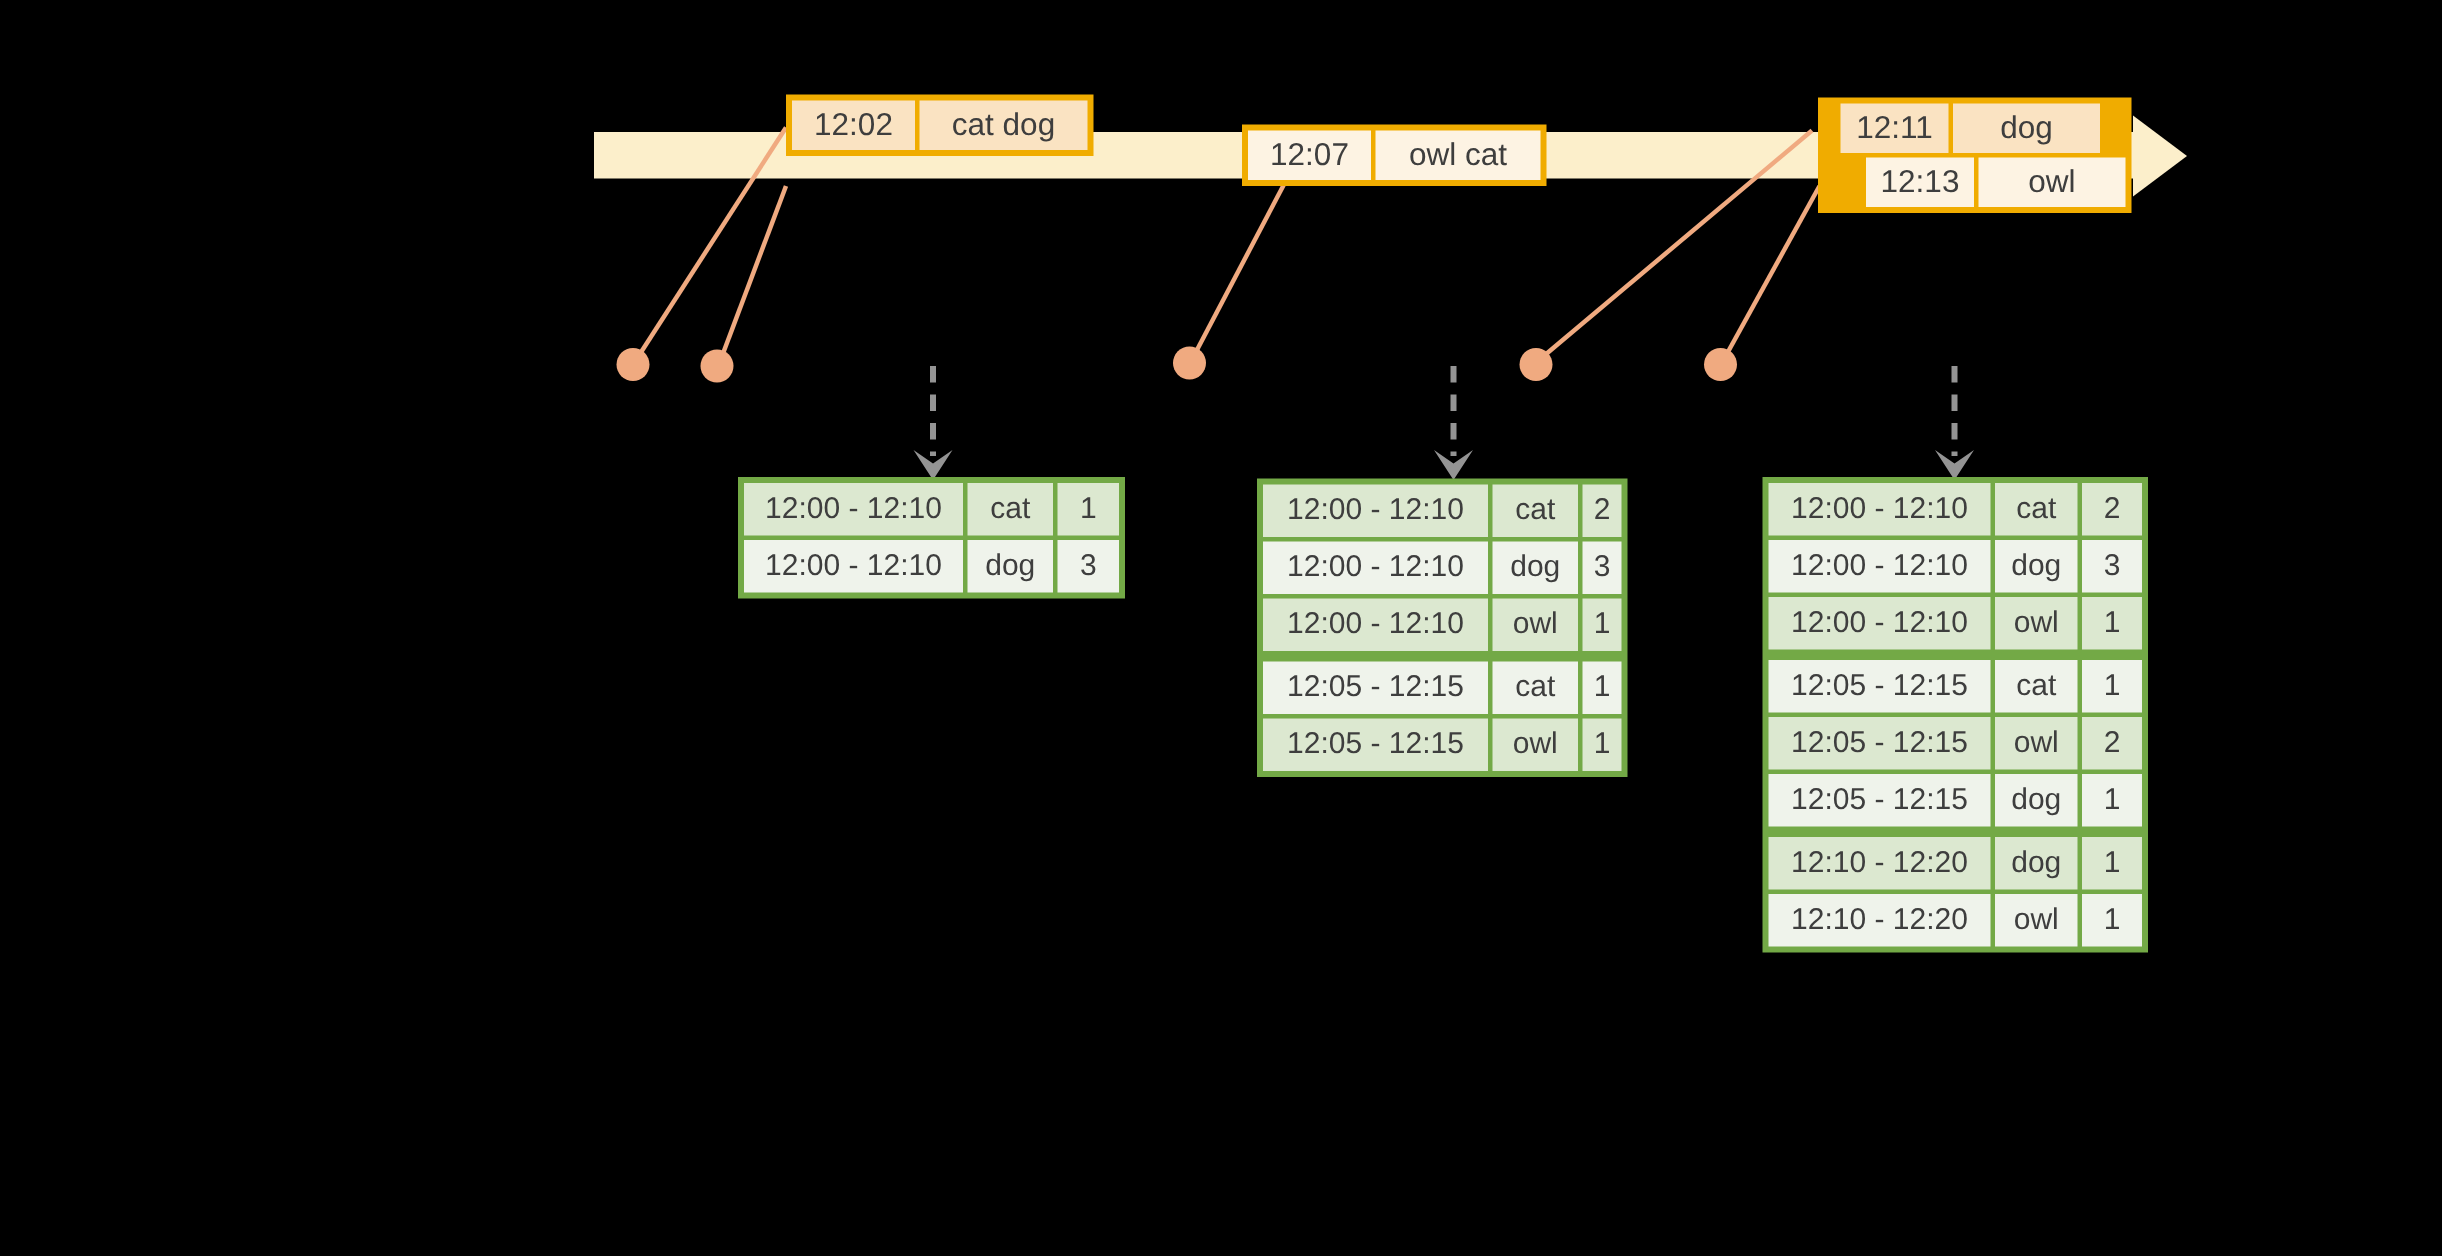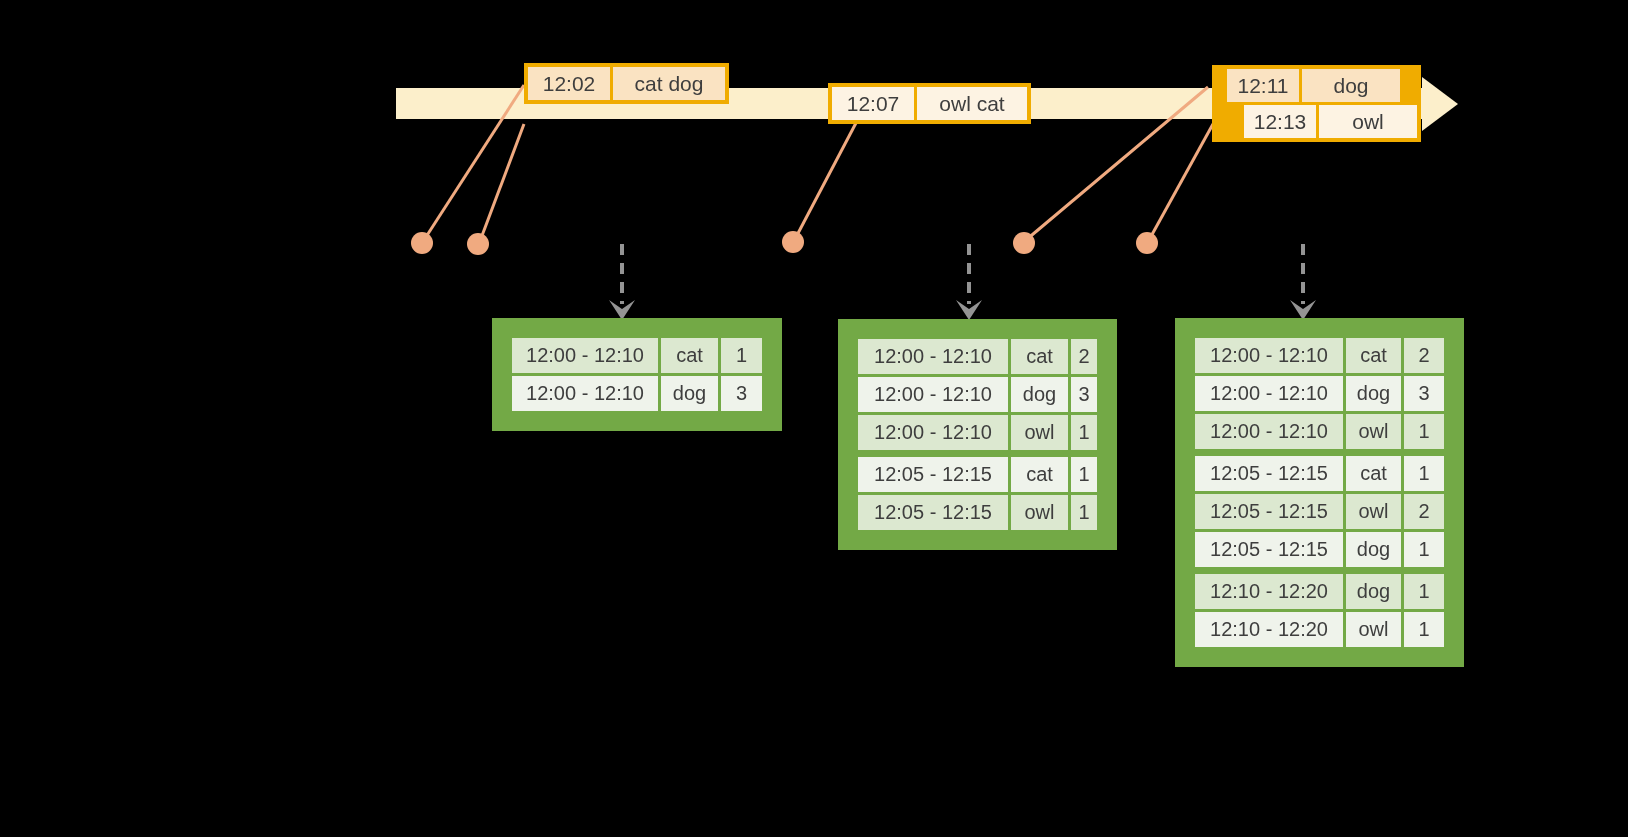--- a/index.html
+++ b/index.html
@@ -24,21 +24,21 @@
   .ev-row { display:grid; gap:3px; }
   .cell {
     display:flex; align-items:center; justify-content:center;
     color:var(--c-text); white-space:nowrap;
   }
   .ev-cell { height:33px; font-size:21px; }
   .ev-cell.dark  { background:var(--c-ev-dark); }
   .ev-cell.light { background:var(--c-ev-light); }
 
   .res-table {
-    position:absolute; box-sizing:border-box; padding:20px;
+    position:absolute; box-sizing:border-box; padding:4px;
     display:flex; flex-direction:column;
     background:var(--c-res-border);
   }
   .res-row { display:grid; gap:3px; margin-top:3px; }
   .res-row:first-child { margin-top:0; }
   .res-row.group-start { margin-top:7px; }
   .res-cell { height:35px; font-size:20px; }
   .res-cell.dark  { background:var(--c-res-dark); }
   .res-cell.light { background:var(--c-res-light); }
 </style>

